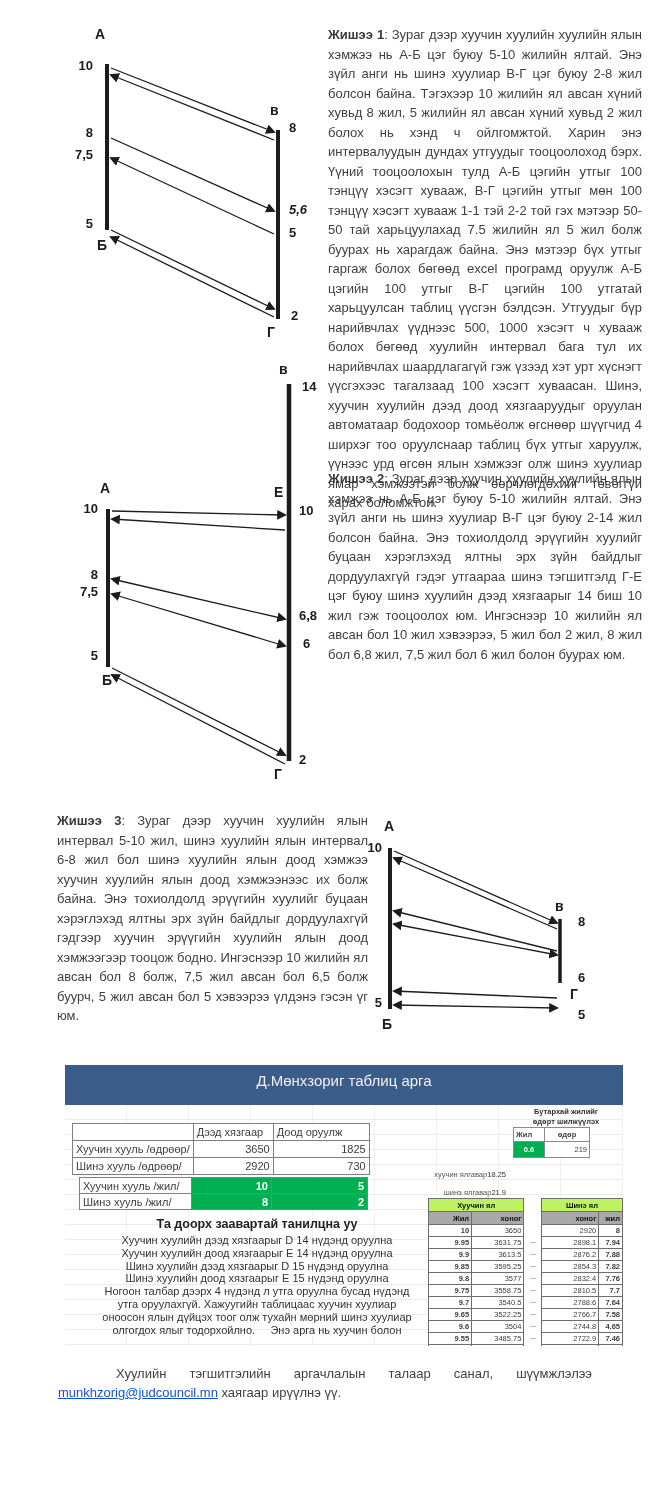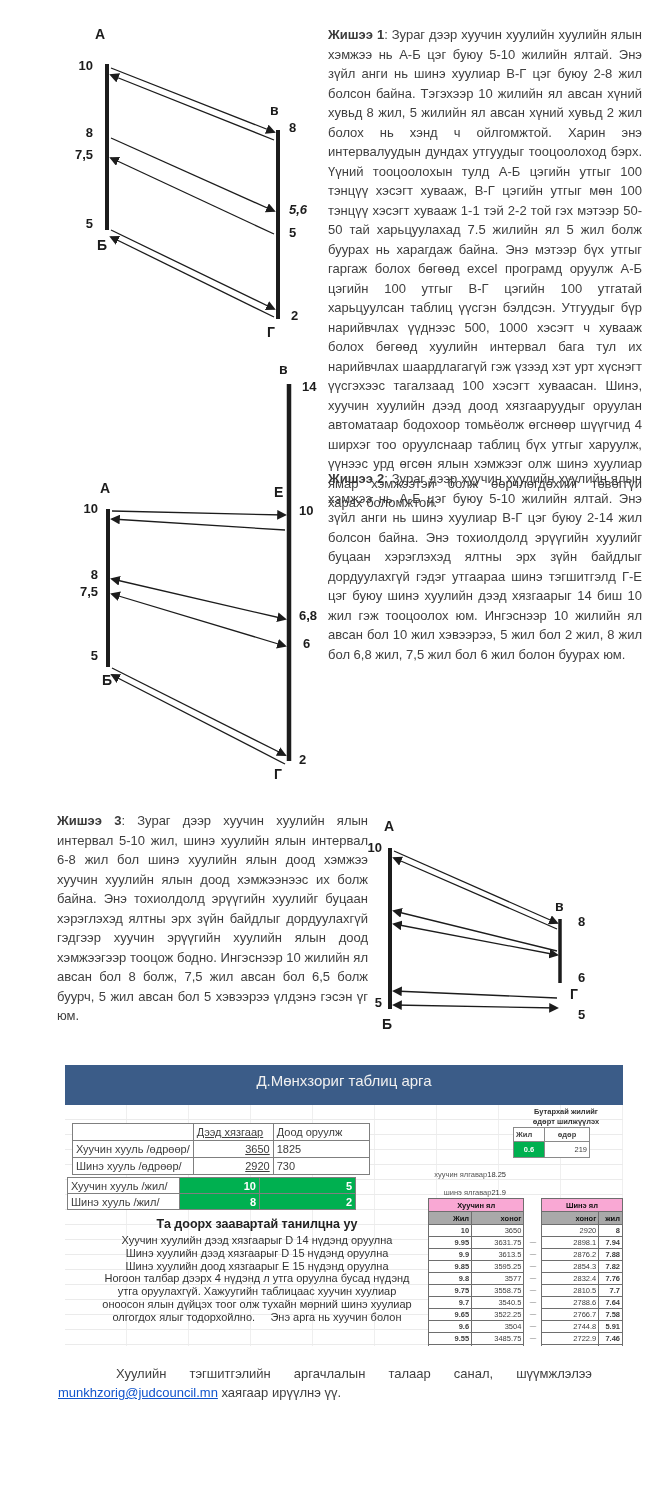--- a/index.html
+++ b/index.html
@@ -33,25 +33,25 @@
     position:absolute;left:0;top:40px;width:558px;height:241px;
     background-image:
       repeating-linear-gradient(to bottom, rgba(0,0,0,0) 0 14px, #ebebeb 14px 15px),
       repeating-linear-gradient(to right, rgba(0,0,0,0) 0 61px, #efefef 61px 62px);
   }
   table{border-collapse:collapse;table-layout:fixed;}
   
   #limits{position:absolute;left:7px;top:58px;background:#fff;}
   #limits td{border:1px solid #7f7f7f;font-size:11px;height:16px;padding:0 3px;white-space:nowrap;overflow:hidden;background:#fff;}
   #limits .lab{width:105px;}
-  #limits .v1{width:73px;text-align:right;text-decoration:underline;}
-  #limits .v2{width:89px;text-align:left;}
+  #limits .v1{width:73px;text-align:right;}
+  #limits .v2{width:89px;text-align:right;}
   #limits .hd{text-align:left;}
   
-  #inputs{position:absolute;left:2px;top:112px;background:#22c55e;padding-left:12px;}
+  #inputs{position:absolute;left:14px;top:112px;background:#22c55e;padding-left:12px;}
   #inputs td{border:1px solid #7f7f7f;font-size:11px;height:15px;padding:0 3px;white-space:nowrap;overflow:hidden;}
   #inputs .lab{width:105px;background:#fff;}
   #inputs .g1{width:73px;background:#00b050;color:#fff;font-weight:bold;text-align:right;}
   #inputs .g2{width:89px;background:#00b050;color:#fff;font-weight:bold;text-align:right;}
   
   #instr{position:absolute;left:7px;top:150px;width:370px;text-align:center;}
   #instr .ititle{font-size:12.5px;font-weight:bold;color:#222;line-height:19px;}
   .instr-line{font-size:11px;color:#333;line-height:12.8px;white-space:nowrap;}
   
   #conv-label{position:absolute;left:445px;top:42px;width:112px;text-align:center;
@@ -62,21 +62,21 @@
   #dayconv .h2{font-weight:bold;color:#444;width:40px;text-align:center;}
   #dayconv .gv{background:#00b050;color:#fff;font-weight:bold;text-align:center;height:15px;}
   #dayconv .dv{text-align:right;height:15px;}
   
   #diffs{position:absolute;left:363px;top:101px;width:78px;font-size:7.5px;color:#555;}
   .diff-row{display:flex;justify-content:flex-end;line-height:18px;}
   .diff-row .dv{color:#333;}
   
   #convtab{position:absolute;left:363px;top:133px;background:#fff;}
   #convtab td{border:1px solid #6e6e6e;font-size:7.5px;height:11px;line-height:11px;padding:0 2px;white-space:nowrap;overflow:hidden;background:#fff;}
-  #convtab .g{background:#f9a8d4;font-weight:bold;text-align:center;color:#111;height:12px;}
+  #convtab .g{background:#bef264;font-weight:bold;text-align:center;color:#111;height:12px;}
   #convtab .sh{background:#a9a9a9;font-weight:bold;color:#111;text-align:left;height:12px;}
   #convtab .gap{border-top:none;border-bottom:none;background:#fff;}
   #convtab .c-yr{width:40px;font-weight:bold;text-align:right;}
   #convtab .c-day{width:49px;text-align:right;}
   #convtab .c-dash{width:13px;border-top:none;border-bottom:none;color:#888;font-size:6px;text-align:center;letter-spacing:-1px;}
   #convtab .c-day2{width:55px;text-align:right;}
   #convtab .c-yr2{width:19px;font-weight:bold;text-align:right;}
   
   #footer{position:absolute;left:58px;top:1364px;width:534px;font-size:13px;line-height:19px;color:#3f3f3f;}
   #footer .l1{text-align:justify;text-align-last:justify;text-indent:58px;}
@@ -216,20 +216,21 @@
       <td class="g1">8</td>
       <td class="g2">2</td>
     </tr>
   </tbody>
     </table>
 
   <div id="instr">
     <div class="ititle">Та доорх заавартай танилцна уу</div>
     <div id="instr-lines">
         <div class="instr-line">Хуучин хуулийн дээд хязгаарыг D 14 нүдэнд оруулна</div>
+        <div class="instr-line">Хуучин хуулийн доод хязгаарыг E 14 нүдэнд оруулна</div>
         <div class="instr-line">Шинэ хуулийн дээд хязгаарыг D 15 нүдэнд оруулна</div>
         <div class="instr-line">Шинэ хуулийн доод хязгаарыг E 15 нүдэнд оруулна</div>
         <div class="instr-line">Ногоон талбар дээрх 4 нүдэнд л утга оруулна бусад нүдэнд</div>
         <div class="instr-line">утга оруулахгүй. Хажуугийн таблицаас хуучин хуулиар</div>
         <div class="instr-line">оноосон ялын дүйцэх тоог олж тухайн мөрний шинэ хуулиар</div>
         <div class="instr-line">олгогдох ялыг тодорхойлно.&nbsp;&nbsp;&nbsp;&nbsp;&nbsp;Энэ арга нь хуучин болон</div>
       </div>
   </div>
 
   <div id="conv-label">
@@ -331,21 +332,21 @@
           <td class="c-day">3522.25</td>
           <td class="c-dash">------</td>
           <td class="c-day2">2766.7</td>
           <td class="c-yr2">7.58</td>
         </tr>
         <tr>
           <td class="c-yr">9.6</td>
           <td class="c-day">3504</td>
           <td class="c-dash">------</td>
           <td class="c-day2">2744.8</td>
-          <td class="c-yr2">5.91</td>
+          <td class="c-yr2">4.65</td>
         </tr>
         <tr>
           <td class="c-yr">9.55</td>
           <td class="c-day">3485.75</td>
           <td class="c-dash">------</td>
           <td class="c-day2">2722.9</td>
           <td class="c-yr2">7.46</td>
         </tr>
         <tr>
           <td class="c-yr">9.5</td>

